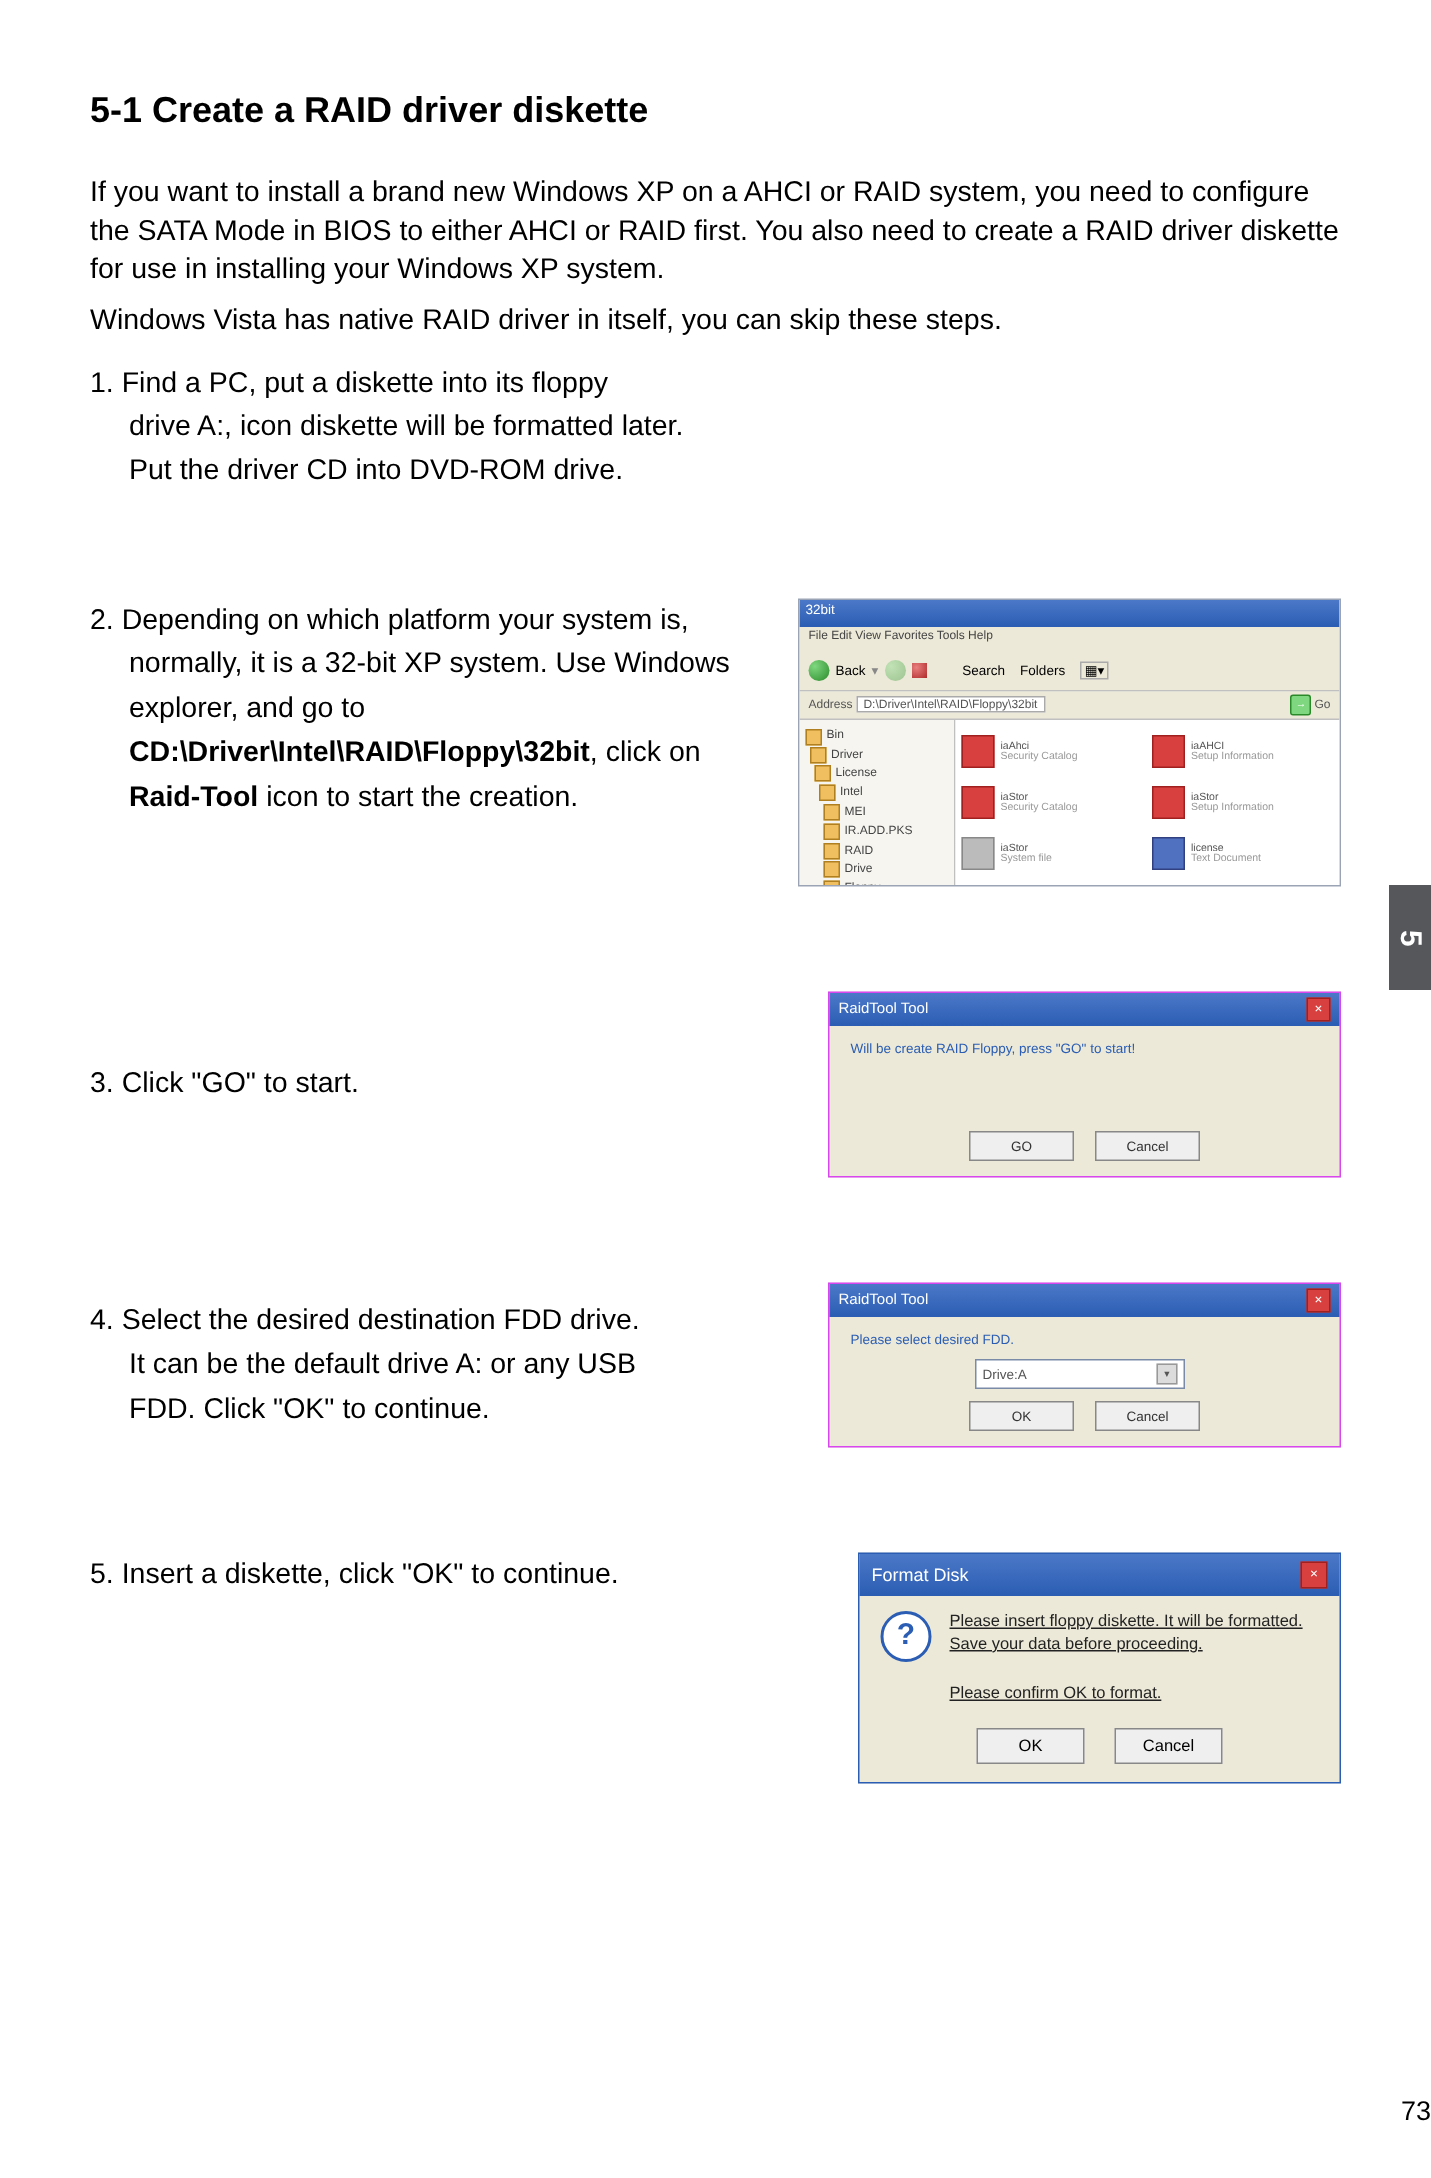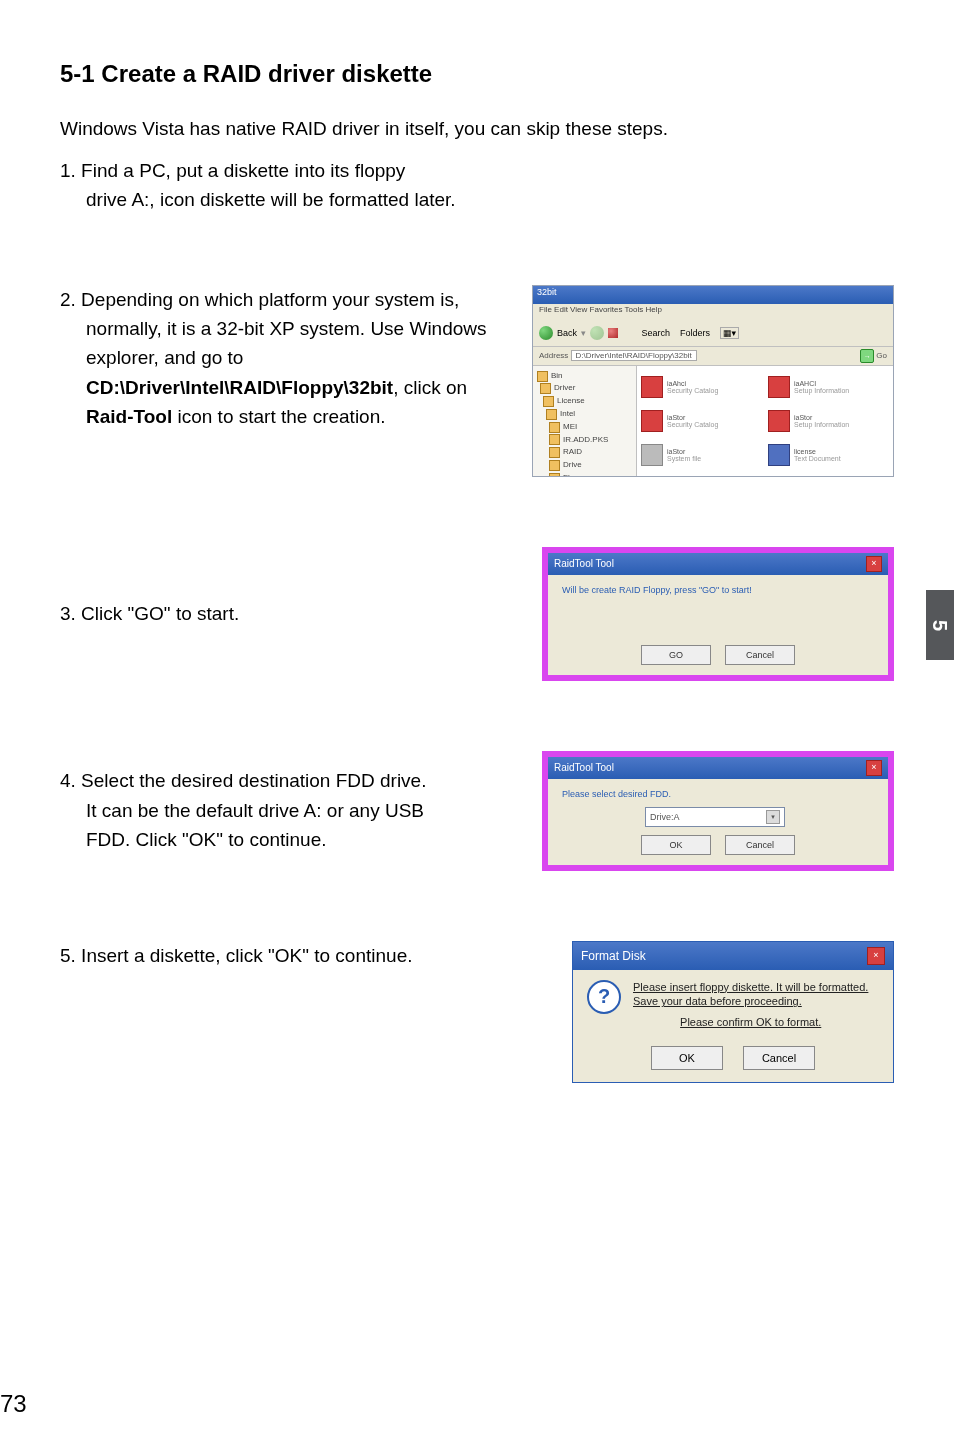--- a/index.html
+++ b/index.html
@@ -143,21 +143,21 @@
     background: #fff;
   }
   .file-item { display:flex; align-items:center; gap:4px; }
   .file-ico { width:20px; height:20px; background:#f0c060; border:1px solid #b08020; flex-shrink:0; }
   .file-ico.red { background:#d84040; border-color:#a02020; }
   .file-ico.blue { background:#5070c0; border-color:#304080; }
   .file-ico.gray { background:#bbb; border-color:#888; }
 
   .dlg-shot {
     width: 340px;
-    border: 6px solid #d946ef;
+    border: 1px solid #d946ef;
     font-size: 10px;
     background: #ece9d8;
   }
   .dlg-title {
     height: 18px;
     background: linear-gradient(#4c78c8, #2a5db3);
     color: #fff;
     padding: 2px 6px;
     font-size: 10px;
     display:flex;
@@ -231,57 +231,59 @@
     border-radius: 50%;
     background: #fff;
     border: 2px solid #2a5db3;
     color: #2a5db3;
     font-weight: bold;
     font-size: 20px;
     display:flex; align-items:center; justify-content:center;
     flex-shrink:0;
   }
   .msgbox-text { font-size: 11px; color:#222; line-height:1.35;text-decoration:underline; }
-  .msgbox-text .sub { display:block; margin-top:6px; text-align:center; }
+  .msgbox-text .sub { display:block; margin-top:18px; text-align:left; }
   .msgbox-btns {
     display:flex; justify-content:center; gap:20px; padding: 6px 0 12px 0;
   }
   .msgbox-btn {
     min-width: 70px; height: 22px;
     background: #efefef;
     border: 1px solid #888;
     font-size: 11px;
     display:flex; align-items:center; justify-content:center;
   }
   .addr-go { background:#7fd87f; border:1px solid #2a8a2a; width:12px; height:12px; border-radius:2px; color:#fff; font-size:7px; display:flex; align-items:center; justify-content:center;}
   .footer {
     position: absolute;
     bottom: 34px;
     left: 0; right: 0;
-    text-align: left;
-    font-size: 24px;
+    text-align: right;
+    font-size: 18px;
   }
 </style>
 </head>
 <body>
 
 <div class="side-tab">
     <span>5</span>
   </div>
 
 <div class="page">
 
   <h2 class="title">5-1 Create a RAID driver diskette</h2>
 
+  <p class="intro">If you want to install a brand new Windows XP on a AHCI or RAID system, you need to configure the SATA Mode in BIOS to either AHCI or RAID first. You also need to create a RAID driver diskette for use in installing your Windows XP system.</p>
   <p class="intro">Windows Vista has native RAID driver in itself, you can skip these steps.</p>
 
   <div class="step-block" style="margin-top:14px;">
     <div class="step-text">
       <span class="first">1. Find a PC, put a diskette into its floppy</span>
       <span class="indent">drive A:, icon diskette will be formatted later.</span>
+      <span class="indent">Put the driver CD into DVD-ROM drive.</span>
     </div>
   </div>
 
   <div class="step-block" style="margin-top:70px;">
     <div class="step-text">
       <span class="first">
         <span>2. Depending on which platform your system is, normally, it is a 32-bit XP system. Use Windows explorer, and go to </span><b>CD:\Driver\Intel\RAID\Floppy\32bit</b><span>, click on </span><b>Raid-Tool</b><span> icon to start the creation.</span>
       </span>
     </div>
 

